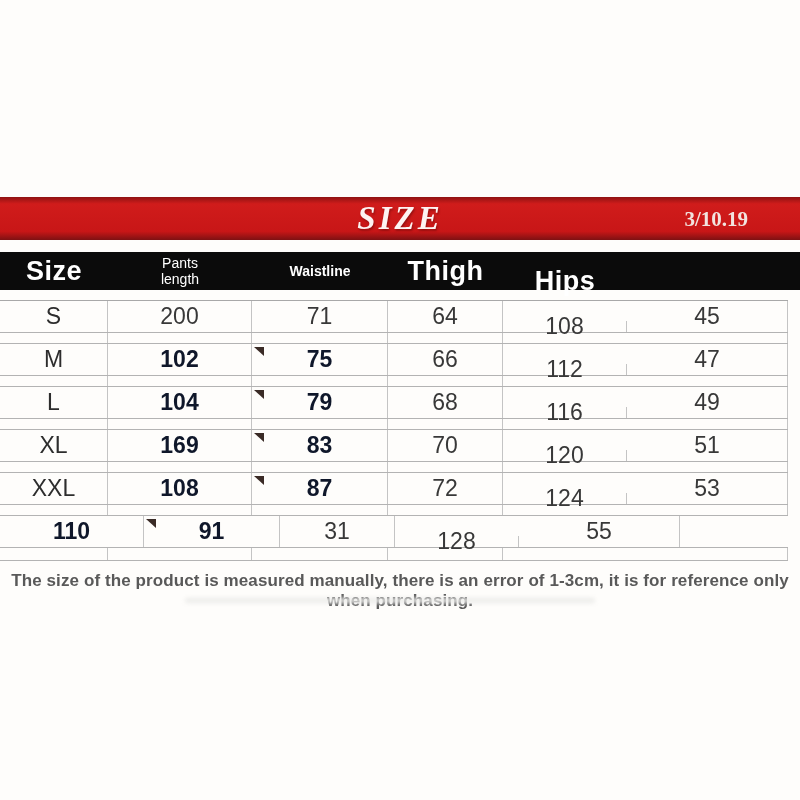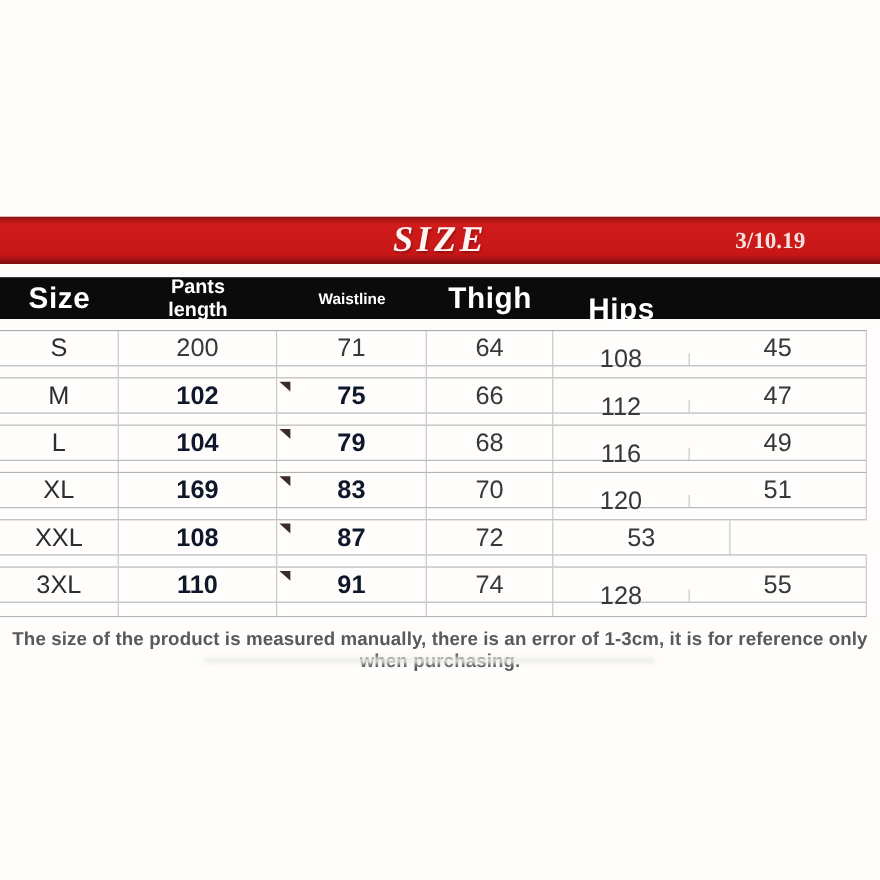--- a/index.html
+++ b/index.html
@@ -18,41 +18,41 @@
     display:flex; align-items:center; justify-content:center;
   }
   .banner-title {
     font-family:"Liberation Serif", serif;
     font-style:italic; font-weight:bold;
     font-size:33px; letter-spacing:3px;
     color:#fdf3f2;
     text-shadow:1px 2px 2px rgba(60,0,0,.35);
   }
   .banner-date {
-    position:absolute; right:68px; top:50%; transform:translateY(-50%);
+    position:absolute; right:52px; top:50%; transform:translateY(-50%);
     font-family:"Liberation Serif", serif;
     font-weight:bold; font-size:21px;
     color:#f2e3df;
     text-align:right;
   }
 
   
   .header-bar {
     position:absolute; top:252px; left:0; width:800px; height:38px;
     background:#0b0b0b;
   }
   .header-inner { display:flex; width:788px; height:100%; }
   .hcell {
     display:flex; align-items:center; justify-content:center;
     color:#ffffff; text-align:center;
   }
   .c0 { width:108px; } .c1 { width:144px; } .c2 { width:136px; }
   .c3 { width:115px; } .c4 { width:124px;margin-top:20px; } .c5 { width:161px; }
   .h-large { font-size:27px; font-weight:bold; letter-spacing:.5px; }
-  .h-small { font-size:18px; font-weight:bold; line-height:1.15; }
+  .h-small { font-size:14px; font-weight:normal; line-height:1.15; }
   .h1.h-small { padding:0 40px; }  
   .h2 { font-size:14px; font-weight:bold; }
   .h5 { font-size:8.5px; font-weight:600; letter-spacing:.2px; }
 
   
   .size-table {
     position:absolute; top:300px; left:0; width:788px;
     border-top:1px solid #a8a8a8;
   }
   .tr { display:flex; border-bottom:1px solid #b3b3b3; }
@@ -233,46 +233,46 @@
     <div class="td c1">
         <span class="v edited">108</span>
       </div>
     <div class="td c2">
         <span class="marker"></span>
         <span class="v edited">87</span>
       </div>
     <div class="td c3">
         <span class="v">72</span>
       </div>
+    <div class="td c4">
+        <span class="v">124</span>
+      </div>
     <div class="td c5">
         <span class="v">53</span>
       </div>
   </div>
   <div class="tr sr">
     <div class="td c0"></div>
       <div class="td c1"></div>
       <div class="td c2"></div>
       <div class="td c3"></div>
       <div class="td c4"></div>
       <div class="td c5"></div>
   </div>
 
   <div class="tr dr">
-    <div class="td c0">
-        <span class="v">3XL</span>
-      </div>
     <div class="td c1">
         <span class="v edited">110</span>
       </div>
     <div class="td c2">
         <span class="marker"></span>
         <span class="v edited">91</span>
       </div>
     <div class="td c3">
-        <span class="v">74</span>
+        <span class="v">31</span>
       </div>
     <div class="td c4">
         <span class="v">128</span>
       </div>
     <div class="td c5">
         <span class="v">55</span>
       </div>
   </div>
   <div class="tr sr sr-last">
     <div class="td c0"></div>

